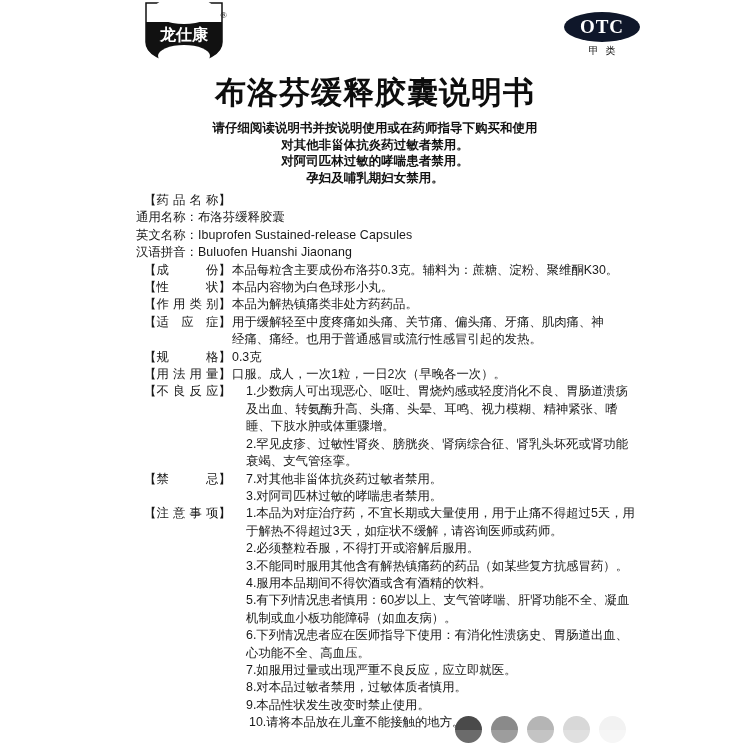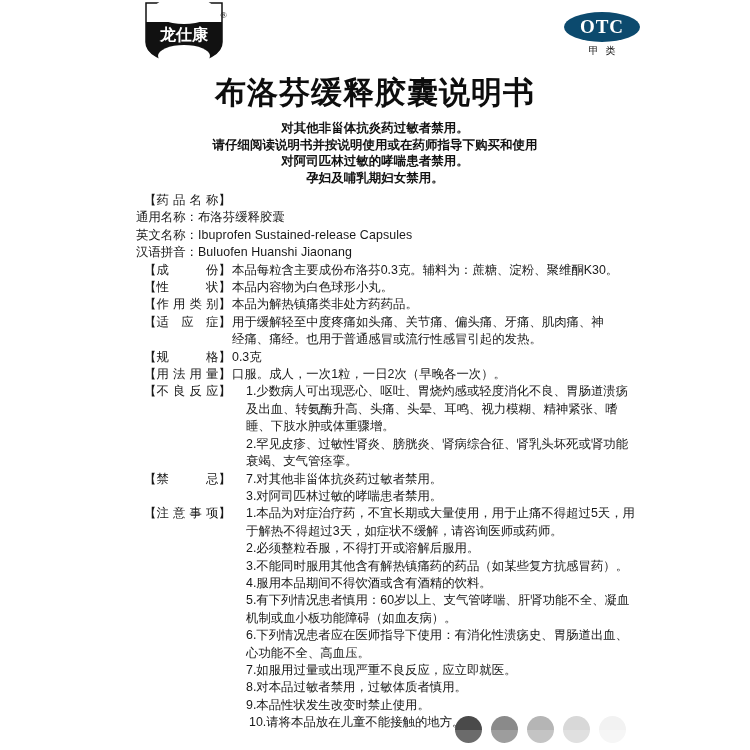--- a/index.html
+++ b/index.html
@@ -54,21 +54,21 @@
     position: absolute;
     left: 556px;
     top: 12px;
     width: 92px;
     text-align: center;
   }
   .otc-ellipse {
     width: 76px;
     height: 30px;
     margin: 0 auto;
-    background: #0c4a6e;
+    background: #0f172a;
     border-radius: 50%;
     color: #fff;
     font-family: "Liberation Serif", serif;
     font-weight: bold;
     font-size: 19px;
     letter-spacing: 1px;
     line-height: 30px;
     text-align: center;
   }
   .otc-sub {
@@ -201,22 +201,22 @@
 
     <div class="otc">
       <div class="otc-ellipse">OTC</div>
       <div class="otc-sub">甲类</div>
     </div>
   </div>
 
   <div class="doc-title">布洛芬缓释胶囊说明书</div>
 
   <div class="warnings">
+    <div>请仔细阅读说明书并按说明使用或在药师指导下购买和使用</div>
     <div>对其他非甾体抗炎药过敏者禁用。</div>
-    <div>请仔细阅读说明书并按说明使用或在药师指导下购买和使用</div>
     <div>对阿司匹林过敏的哮喘患者禁用。</div>
     <div>孕妇及哺乳期妇女禁用。</div>
   </div>
 
   <div class="content">
 
     <div class="sec">
       <div class="label">【<span class="inner">药品名称</span>】</div>
     </div>
     <div class="namelines">

